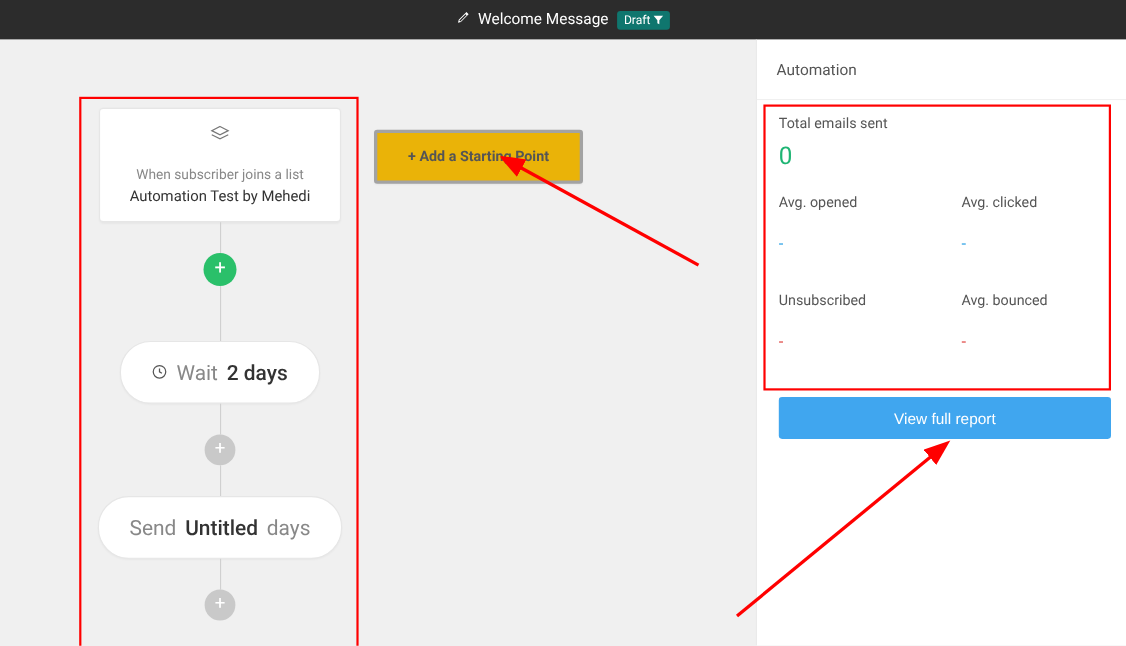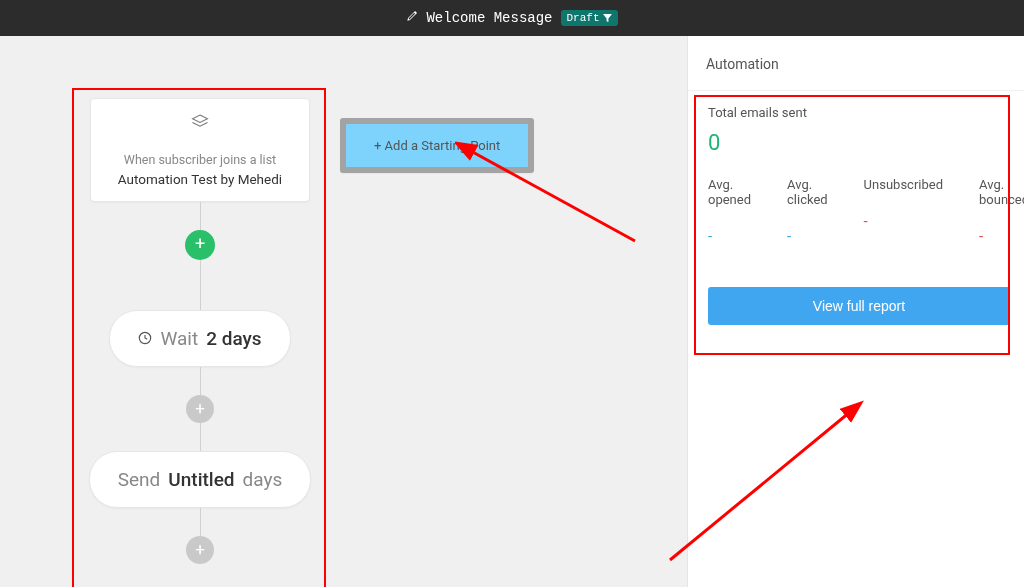--- a/index.html
+++ b/index.html
@@ -17,21 +17,20 @@
       display: flex;
       align-items: center;
       justify-content: center;
       color: #fff;
       font-size: 14px;
     }
     .top-bar-content {
       display: flex;
       align-items: center;
       gap: 8px;
-      font-family: Liberation Mono, monospace;
     }
     .pencil-icon {
       width: 12px;
       height: 12px;
     }
     .draft-badge {
       background: #0f766e;
       color: #fff;
       font-size: 11px;
       padding: 2px 6px;
@@ -70,21 +69,21 @@
       color: #555;
       margin-bottom: 10px;
     }
     .stat-big {
       font-size: 22px;
       color: #1fb574;
       margin-bottom: 22px;
     }
     .stat-grid {
       display: grid;
-      grid-template-columns: 1fr 1fr 1fr 1fr;
+      grid-template-columns: 1fr 1fr;
       row-gap: 22px;
       column-gap: 10px;
       gap: 36px;
     }
     .stat-item {
       display: flex;
       flex-direction: column;
       gap: 10px;
     }
     .stat-val-blue { color: #2fa3e6; font-size: 15px; }
@@ -171,28 +170,29 @@
       min-width: 170px;
       justify-content: space-between;
       box-shadow: 0 1px 2px rgba(0,0,0,0.04);
     }
     .pill-node .strong { color: #333; font-weight: 500;}
     .clock-icon { width:14px; height:14px; }
     .add-starting {
       position: absolute;
       left: 340px;
       top: 82px;
-      background: #7dd3fc;
-      border: 6px solid #a3a3a3;
+      background: #eab308;
+      border: 3px solid #a3a3a3;
       border-radius: 3px;
       padding: 14px 28px;
       font-size: 13px;
       color: #555;
       cursor: pointer;
       box-shadow: 0 1px 2px rgba(0,0,0,0.04);
+      font-weight: bold;
     }
     
     .anno-rect {
       position: absolute;
       border: 2px solid #ff0000;
       pointer-events: none;
     }
     .anno-arrow {
       position: absolute;
       pointer-events: none;

